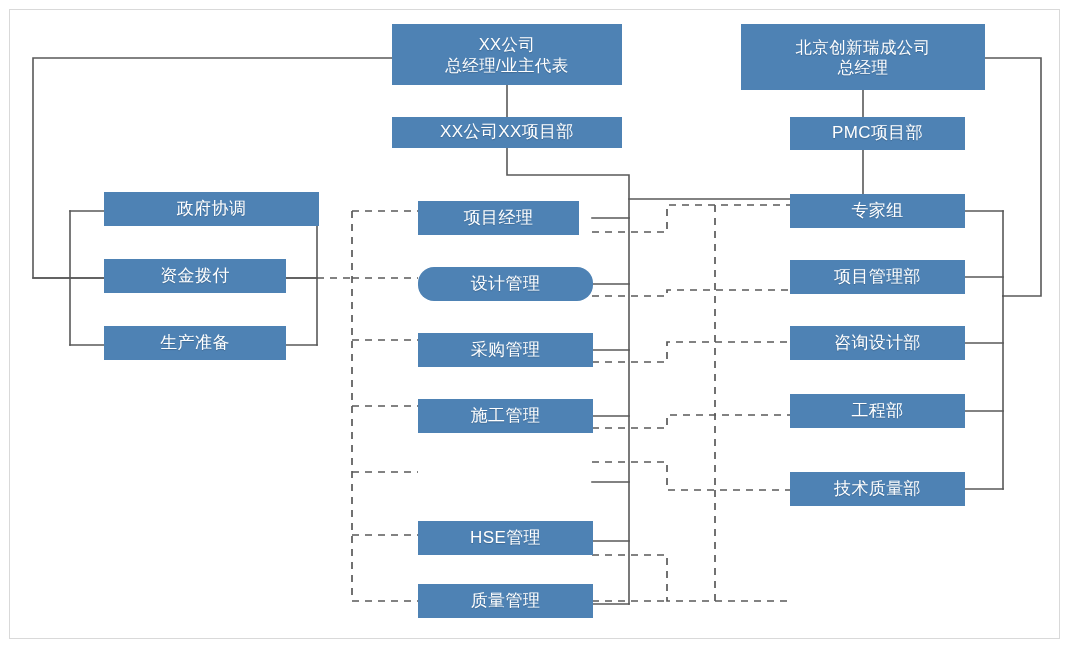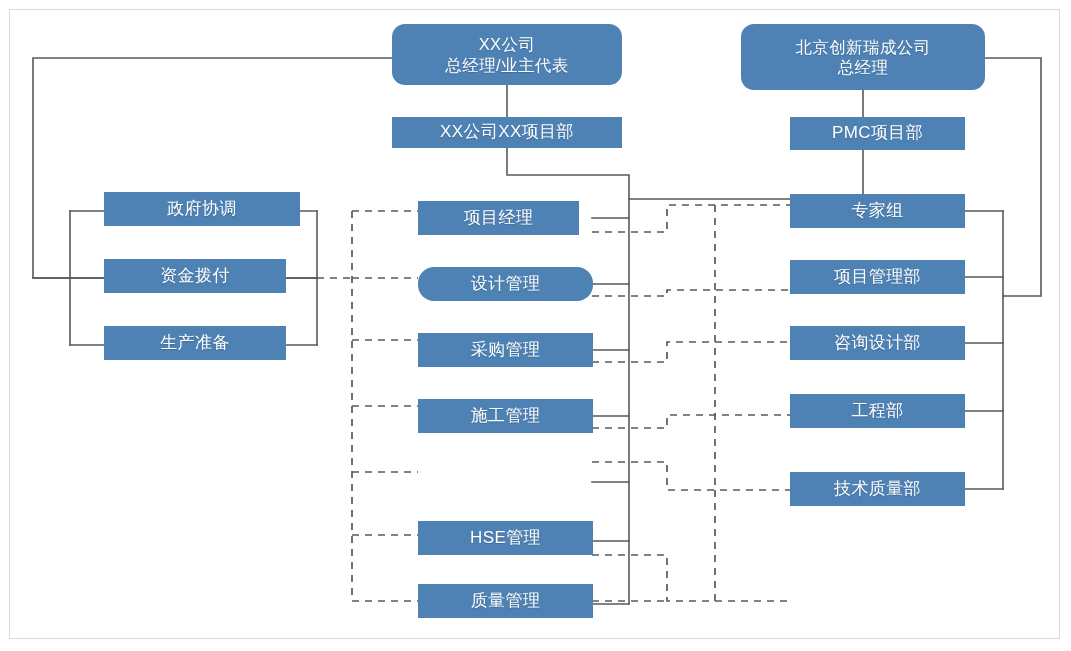--- a/index.html
+++ b/index.html
@@ -43,21 +43,21 @@
     align-items: center;
     justify-content: center;
     text-align: center;
     line-height: 1.22;
     font-size: 17px;
     letter-spacing: 0.4px;
     box-sizing: border-box;
     text-shadow: 0 1px 1px rgba(0,0,0,0.18);
     white-space: pre-line;
   }
-  .node.two-line { font-size: 16.5px; border-radius: 13px; }
+  .node.two-line { font-size: 16.5px; }
 </style>
 </head>
 <body>
 
 <div id="canvas">
   <div id="frame"></div>
 
   <svg class="wires" viewBox="0 0 1071 651" xmlns="http://www.w3.org/2000/svg">
     <g stroke="#595959" stroke-width="1.6" fill="none" stroke-linecap="square">
 
@@ -128,21 +128,21 @@
   <div class="node two-line" style="left:392px; top:24px; width:230px; height:61px;">XX公司
 总经理/业主代表</div>
 
   <div class="node" style="left:392px; top:117px; width:230px; height:31px;">XX公司XX项目部</div>
 
   <div class="node two-line" style="left:741px; top:24px; width:244px; height:66px;">北京创新瑞成公司
 总经理</div>
 
   <div class="node" style="left:790px; top:117px; width:175px; height:33px;">PMC项目部</div>
 
-  <div class="node" style="left:104px; top:192px; width:196px; height:34px;">政府协调</div>
+  <div class="node" style="left:104px; top:192px; width:215px; height:34px;">政府协调</div>
   <div class="node" style="left:104px; top:259px; width:182px; height:34px;">资金拨付</div>
   <div class="node" style="left:104px; top:326px; width:182px; height:34px;">生产准备</div>
 
   <div class="node" style="left:418px; top:201px; width:161px; height:34px;">项目经理</div>
   <div class="node" style="left:418px; top:267px; width:175px; height:34px;border-radius:16px;">设计管理</div>
   <div class="node" style="left:418px; top:333px; width:175px; height:34px;">采购管理</div>
   <div class="node" style="left:418px; top:399px; width:175px; height:34px;">施工管理</div>
   <div class="node" style="left:418px; top:521px; width:175px; height:34px;">HSE管理</div>
   <div class="node" style="left:418px; top:584px; width:175px; height:34px;text-align:right;">质量管理</div>
 

